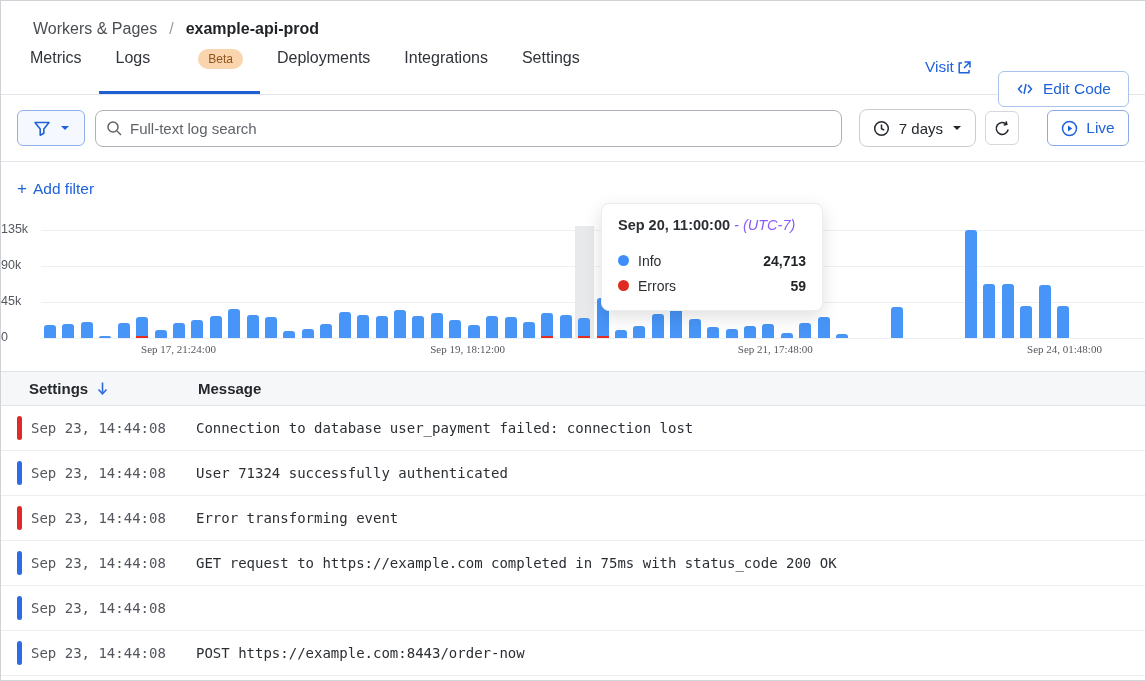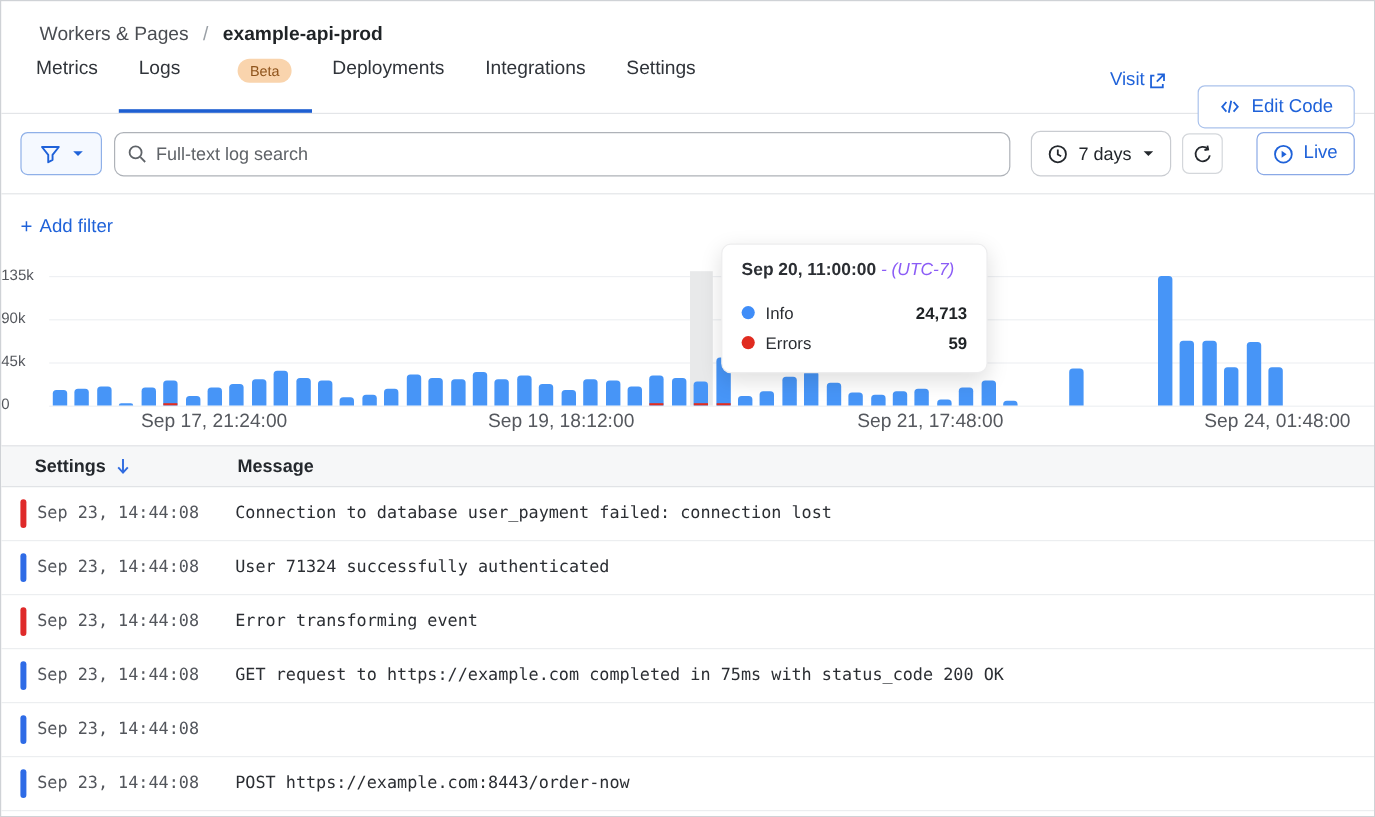--- a/index.html
+++ b/index.html
@@ -41,21 +41,21 @@
     display:flex; align-items:center; justify-content:center; gap:8px; color:#1f62d9; font-size:15.5px;
     cursor:pointer; margin-left:28px; }
   
   .add-filter-row { height:54px; display:flex; align-items:center; padding-left:16px; }
   .add-filter { color:#1f62d9; font-size:15.5px; display:flex; align-items:center; gap:6px; cursor:pointer; }
   .add-filter .plus { font-size:17px; }
   
   .chart { position:relative; height:155px; }
   .gridline { position:absolute; left:40px; right:0; height:1px; background:#eef0f3; }
   .ytick { position:absolute; left:0; width:36px; text-align:left; font-size:12.5px; color:#55585e; }
-  .xtick { position:absolute; top:127px; transform:translateX(-50%); font-size:16px; color:#55585e; white-space:nowrap; }
+  .xtick { position:absolute; top:127px; transform:translateX(-50%); font-size:11px; color:#55585e; white-space:nowrap;font-family:Liberation Serif, serif; }
   .hover-band { position:absolute; background:#e8e9ea; top:10px; bottom:33px; width:19px; }
   .bar { position:absolute; bottom:33px; width:12px; background:#4795f7; border-radius:3px 3px 0 0; overflow:hidden; }
   .bar .err { position:absolute; bottom:0; left:0; width:100%; background:#e22d20; }
   
   .tooltip { position:absolute; left:600px; top:202px; width:222px; background:#fff; border:1px solid #ededee;
     border-radius:8px; box-shadow:0 6px 18px rgba(0,0,0,0.13); padding:13px 16px 12px; z-index:5; }
   .tooltip .title-row { font-size:14.5px; margin-bottom:15px; }
   .tooltip .title { font-weight:bold; color:#2b2e33; }
   .tooltip .suffix { color:#8b5cf6;font-style:italic; }
   .tt-row { display:flex; align-items:center; gap:9px; height:25px; font-size:14px; color:#2b2e33; }

